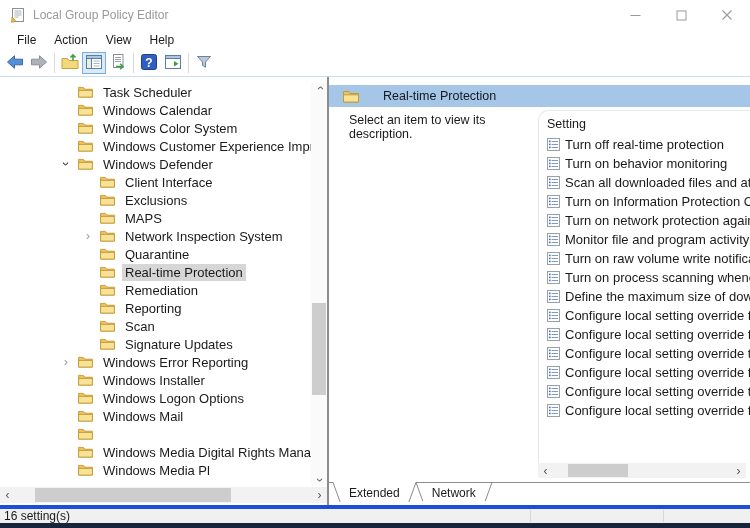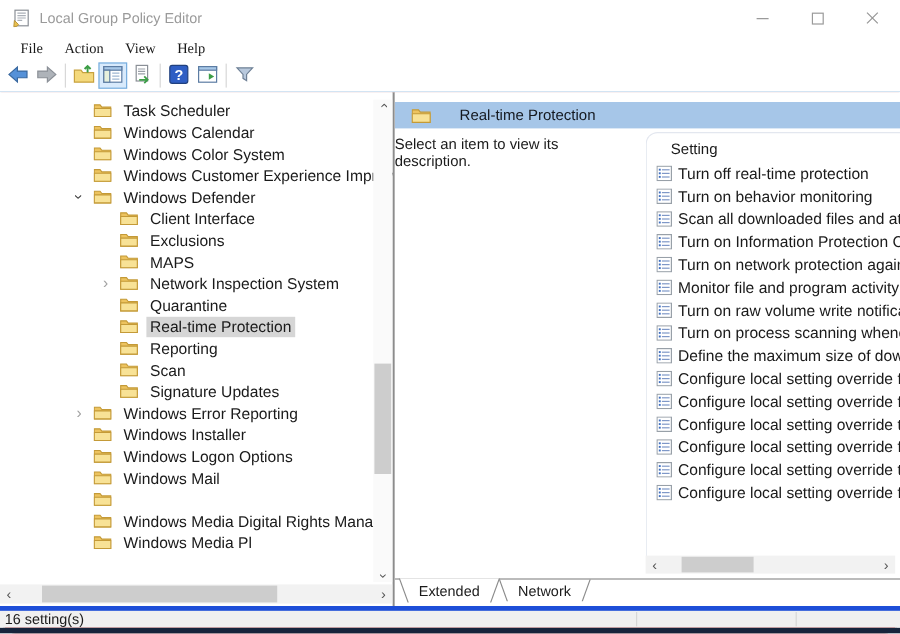--- a/index.html
+++ b/index.html
@@ -1,29 +1,29 @@
 <!DOCTYPE html>
 <html style="--header-bar: #a6c6e8; --selection-bg: #d6d6d6; --bottom-edge: #16243c; --toolbar-active-bg: #d8eafc; --toolbar-active-border: #79aede;"><head>
 <meta charset="utf-8">
 <style>
   * { margin:0; padding:0; box-sizing:border-box; }
   html,body { width:750px; height:528px; }
   body { font-family:"Liberation Sans", sans-serif; font-size:12px; color:#1a1a1a; background:#fff; overflow:hidden; }
-  .win { position:relative; width:750px; height:528px; background:#b91c1c; box-shadow: inset 0 0 0 1px #c9c9c9; border-radius: 13px; }
+  .win { position:relative; width:750px; height:528px; background:#3b82f6; box-shadow: inset 0 0 0 1px #c9c9c9; }
 
   
   .titlebar { height:30px; display:flex; align-items:center; padding-left:10px; background:#fff; }
   .app-icon { width:16px; height:16px; margin-right:7px; flex:0 0 auto; }
   .title-text { color:#9a9a9a; font-size:12px; flex:1 1 auto; }
   .wbtns { display:flex; height:100%; }
   .wbtn { width:46px; height:100%; display:flex; align-items:center; justify-content:center; }
 
   
   .menubar { height:20px; display:flex; align-items:center; padding-left:8px; background:#fff; }
-  .menu-item { padding:2px 9px; color:#1a1a1a;font-family:Liberation Serif, serif; }
+  .menu-item { padding:2px 9px; color:#1a1a1a; }
 
   
   .toolbar { height:27px; display:flex; align-items:center; padding-left:3px; background:#fff; border-bottom:1px solid #c9def1; }
   .tbtn { width:24px; height:22px; display:flex; align-items:center; justify-content:center; border:1px solid transparent; }
   .tbtn.active { background:var(--toolbar-active-bg,#d8eafc); border:1px solid var(--toolbar-active-border,#79aede); }
   .tsep { width:1px; height:20px; background:#d8d8d8; margin:0 3px; }
 
   
   .content { display:flex; height:428px; background:#fff; }
 
@@ -55,24 +55,24 @@
   .tree-hscroll { left:0; right:0; bottom:2px; height:16px; }
   .tree-hscroll .thumb { top:1px; bottom:1px; left:20px; width:196px; }
 
   
   .rpane { position:relative; flex:1 1 auto; display:flex; flex-direction:column; background:#fff; overflow:hidden; }
   .rp-top { height:8px; }
   .rp-header { height:22px; background:var(--header-bar,#a6c6e8); display:flex; align-items:center; }
   .rp-header .fold { margin-left:14px; margin-right:0; }
   .rp-title { margin-left:24px; font-size:12.5px; color:#14181f; }
   .rp-body { position:relative; flex:1 1 auto; }
-  .desc { position:absolute; left:0; top:6px; width:202px; font-size:12.4px; }
+  .desc { position:absolute; left:20px; top:6px; width:202px; font-size:12.4px; }
   .listpanel { position:absolute; left:209px; top:3px; right:0; bottom:18px; background:#fff;
                border-top:1px solid #e3e7ef; border-left:1px solid #e3e7ef; border-top-left-radius:10px; overflow:hidden; }
-  .col-head { padding:6px 0 4px 8px; font-size:12.5px;margin-left:12px; }
+  .col-head { padding:6px 0 4px 8px; font-size:12.5px; }
   .srow { height:19px; display:flex; align-items:center; padding-left:8px; white-space:nowrap; }
   .sicon { width:13px; height:13px; margin-right:5px; flex:0 0 auto; }
   .slabel { font-size:13px; }
   .list-hscroll { left:209px; right:4px; bottom:4px; height:15px; }
   .list-hscroll .thumb { top:1px; bottom:1px; left:15px; width:60px; }
 
   
   .tabrow { height:23px; border-top:1px solid #8f8f8f; display:flex; align-items:flex-start; padding-left:4px; background:#fff; }
   .tab { position:relative; height:20px; padding:3px 16px 0 16px; font-size:12px; }
   .tab .slant { position:absolute; top:0; bottom:2px; width:1px; background:#8a8a8a; }
@@ -274,20 +274,28 @@
                 <path d="M0.5 4.8 h15 v7.2 h-15 Z" fill="#f8e296" stroke="#c49a37"></path>
               </svg></span>
     <span class="tlabel">Real-time Protection</span>
   </div>
           <div class="trow lv2">
     <span class="chev"></span>
     <span class="fold"><svg width="15" height="12" viewBox="0 0 16 13">
                 <path d="M0.5 1.5 h5.2 l1.6 2 h8.2 v8.5 h-15 Z" fill="#edc35f" stroke="#c49a37"></path>
                 <path d="M0.5 4.8 h15 v7.2 h-15 Z" fill="#f8e296" stroke="#c49a37"></path>
               </svg></span>
+    <span class="tlabel">Remediation</span>
+  </div>
+          <div class="trow lv2">
+    <span class="chev"></span>
+    <span class="fold"><svg width="15" height="12" viewBox="0 0 16 13">
+                <path d="M0.5 1.5 h5.2 l1.6 2 h8.2 v8.5 h-15 Z" fill="#edc35f" stroke="#c49a37"></path>
+                <path d="M0.5 4.8 h15 v7.2 h-15 Z" fill="#f8e296" stroke="#c49a37"></path>
+              </svg></span>
     <span class="tlabel">Reporting</span>
   </div>
           <div class="trow lv2">
     <span class="chev"></span>
     <span class="fold"><svg width="15" height="12" viewBox="0 0 16 13">
                 <path d="M0.5 1.5 h5.2 l1.6 2 h8.2 v8.5 h-15 Z" fill="#edc35f" stroke="#c49a37"></path>
                 <path d="M0.5 4.8 h15 v7.2 h-15 Z" fill="#f8e296" stroke="#c49a37"></path>
               </svg></span>
     <span class="tlabel">Scan</span>
   </div>

